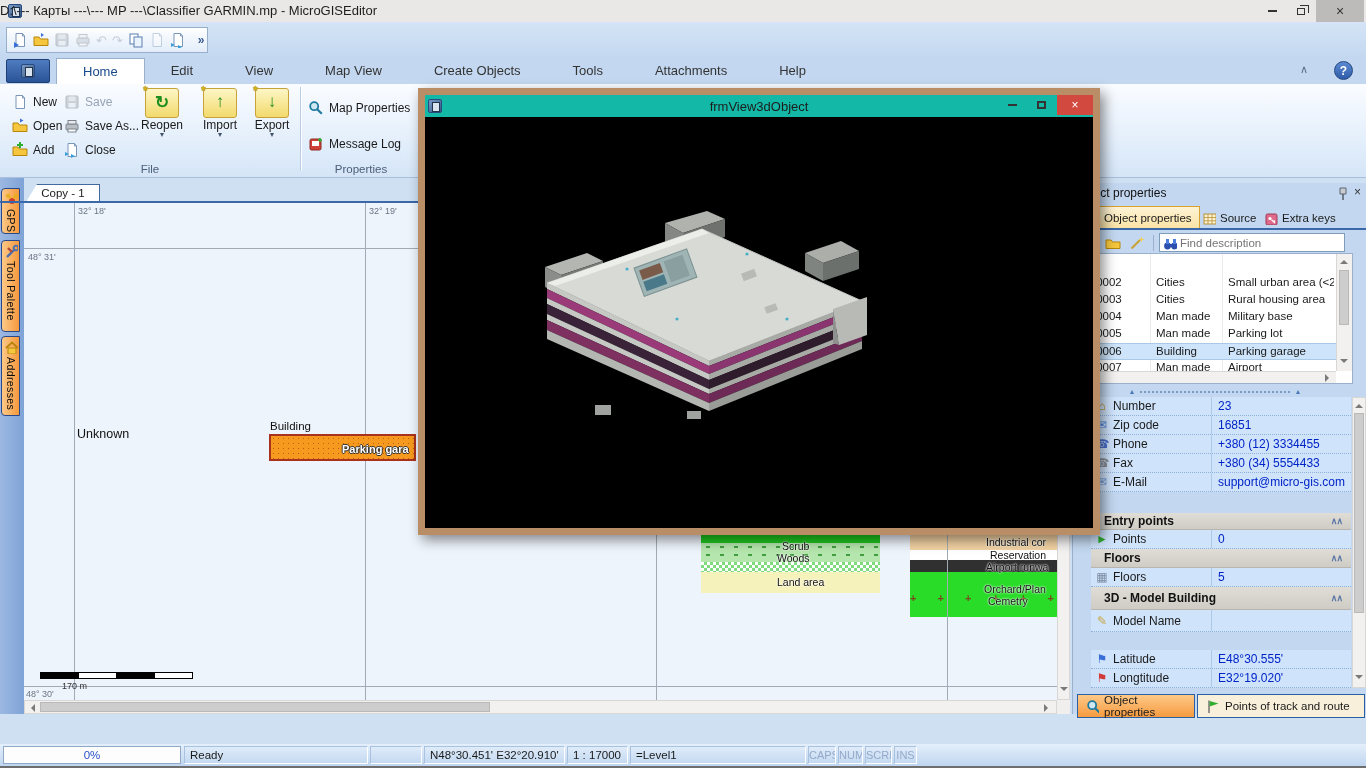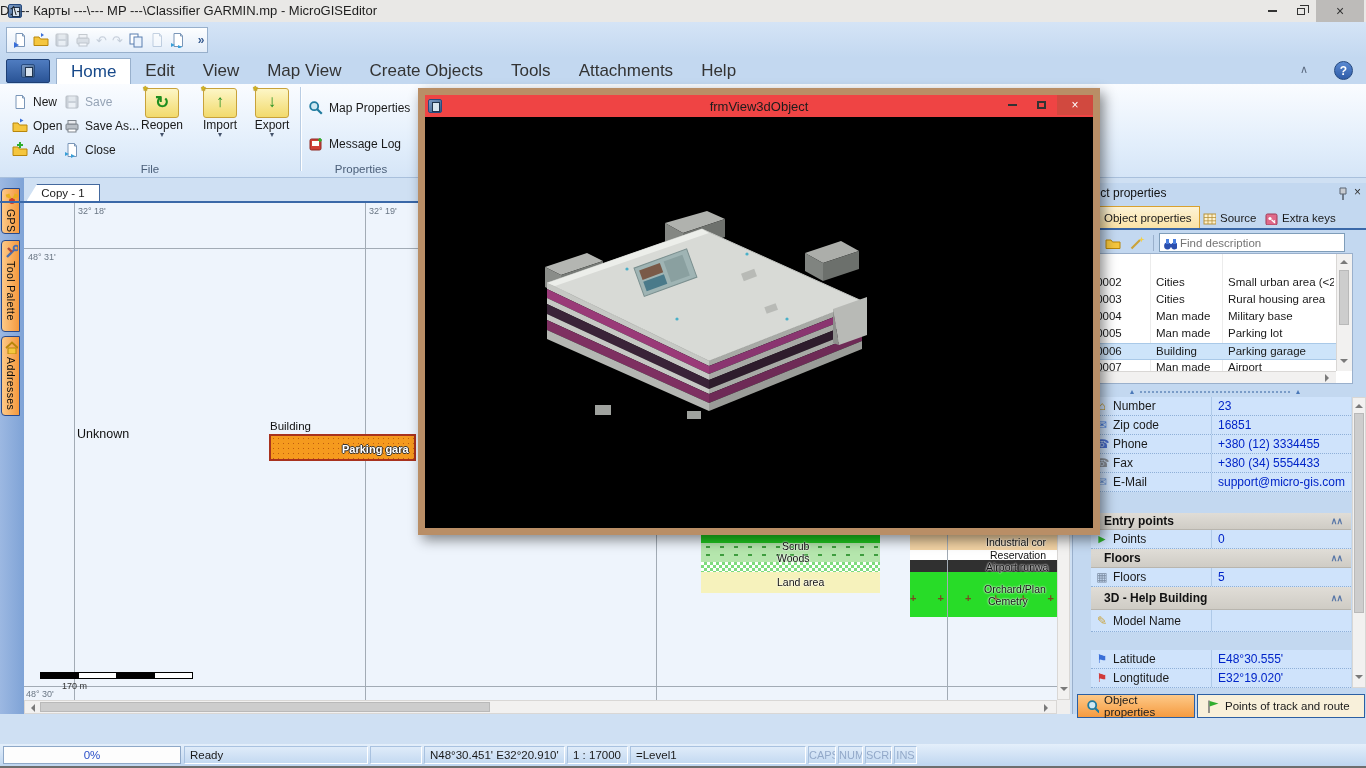--- a/index.html
+++ b/index.html
@@ -29,21 +29,21 @@
   .qicon.dis{opacity:.4}
   .qsep{width:1px;height:18px;background:#b7c6d9;margin-left:2px}
   .ovf{color:#3a5e92;font-weight:bold;font-size:12px}
   .uglyph{font-size:13px;line-height:1;color:#8694a8}
 
   
   .tabrow{left:0;top:58px;width:1366px;height:26px;background:#c3d8f0}
   .appbtn{position:absolute;left:6px;top:1px;width:44px;height:24px;border:1px solid #1e3f74;border-radius:2px;
           background:linear-gradient(#4f7cc0,#2a5496);display:flex;align-items:center;justify-content:center}
   .rtabs{position:absolute;left:56px;top:0;height:26px;display:flex}
-  .rtab{padding:0 14px;line-height:25px;font-size:17px;color:#333;cursor:default}
+  .rtab{padding:0 26px;line-height:25px;font-size:13px;color:#333;cursor:default}
   .rtab.active{background:#fff;border:1px solid #98b0cc;border-bottom:none;color:#17498a}
   .helpbtn{position:absolute;left:1334px;top:3px;width:19px;height:19px;border-radius:50%;
            background:linear-gradient(#5b8ad2,#2f5ca8);color:#fff;font-weight:bold;font-size:12px;
            display:flex;align-items:center;justify-content:center;border:1px solid #24487f}
   .collapsebtn{position:absolute;left:1300px;top:5px;color:#5c6b80;font-size:11px}
 
   
   .ribbon{left:0;top:84px;width:1366px;height:94px;
           background:linear-gradient(#fafcff,#e2eefb 65%,#d5e5f7);border-bottom:1px solid #a9c0dc}
   .rsm{position:absolute;height:20px;display:flex;align-items:center;gap:5px;font-size:12px;white-space:nowrap;cursor:default}
@@ -135,21 +135,21 @@
   .psec{position:absolute;left:18px;width:260px;background:linear-gradient(#e0ddd7,#cfccc5);border-bottom:1px solid #b8b5ae;
         display:flex;align-items:center;padding-left:13px;font-weight:bold;font-size:12px;color:#111}
   .psec .chev{margin-left:auto;margin-right:9px;color:#5a78a8;font-size:9px;letter-spacing:-1px;line-height:5px}
   .pvscroll{position:absolute;left:279px;top:214px;width:14px;height:291px;background:#f2f1f0;border:1px solid #d9d7d5}
   .pbtab{position:absolute;top:511px;height:24px;border:1px solid #2b5fa3;display:flex;align-items:center;gap:5px;padding:0 8px;font-size:11.5px;cursor:default}
   .pbtab.sel{background:linear-gradient(#fdc988,#f69b40)}
   .pbtab.idle{background:#f8f0da}
   .htmlbadge{display:inline-block;background:#3964c8;color:#fff;font-size:6px;font-weight:bold;padding:1px 1px;border-radius:1px;line-height:1}
 
   
-  .viewer{left:418px;top:88px;width:682px;height:447px;background:#ef4444;border:7px solid #b98e66;
+  .viewer{left:418px;top:88px;width:682px;height:447px;background:#14b8a6;border:7px solid #b98e66;
           z-index:60;box-shadow:4px 5px 12px rgba(0,0,0,.45)}
   .vtitle{position:relative;height:22px;display:flex;align-items:center}
   .vtitle .vt{position:absolute;left:0;right:0;text-align:center;font-size:13px;color:#1c1c1c}
   .vbtns{position:absolute;right:0;top:0;display:flex;gap:3px;align-items:center}
   .vbtn{width:26px;height:19px;display:flex;align-items:center;justify-content:center;color:#222}
   .vclose{width:36px;height:20px;background:#d1493f;color:#fff;display:flex;align-items:center;justify-content:center;font-size:12px}
   .vbody{position:absolute;left:0;top:22px;right:0;bottom:0;background:#000;overflow:hidden}
 </style>
 </head>
 <body>
@@ -631,21 +631,21 @@
     <div class="psec" style="top:366px;height:19px">
       <span>Floors</span>
       <span class="chev">∧∧</span>
     </div>
     <div class="prow" style="top:385px;height:19px">
       <span class="pic" style="color:#7a8aa0">▦</span>
       <span class="plab">Floors</span>
       <span class="pval">5</span>
     </div>
     <div class="psec" style="top:404px;height:23px">
-      <span>3D - Help Building</span>
+      <span>3D - Model Building</span>
       <span class="chev">∧∧</span>
     </div>
     <div class="prow" style="top:427px;height:22px">
       <span class="pic" style="color:#caa23a">✎</span>
       <span class="plab">Model Name</span>
       <span class="pval"></span>
     </div>
     <div class="prow" style="top:467px;height:19px">
       <span class="pic" style="color:#3a6fd8">⚑</span>
       <span class="plab">Latitude</span>

